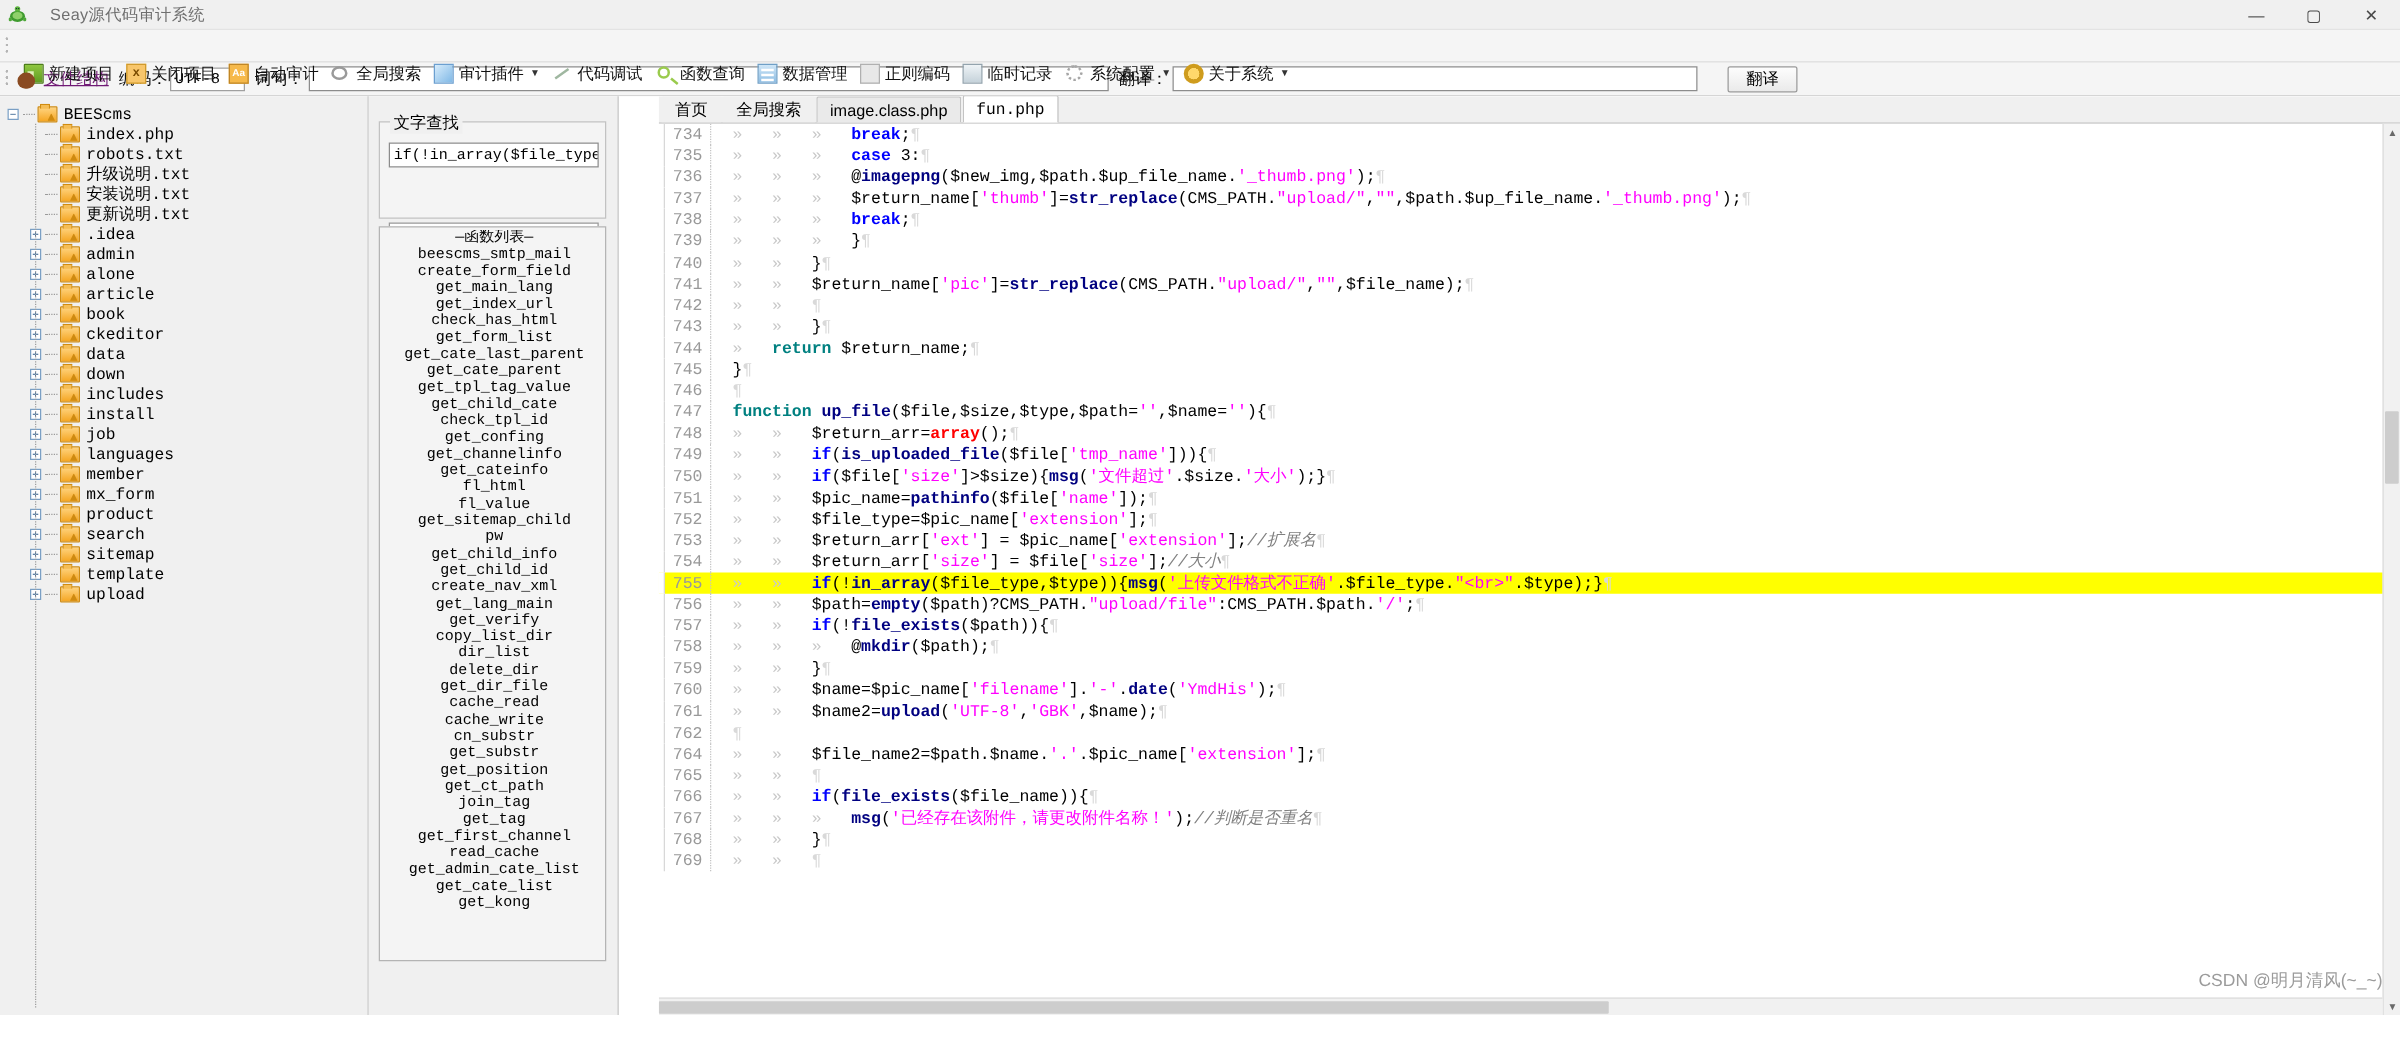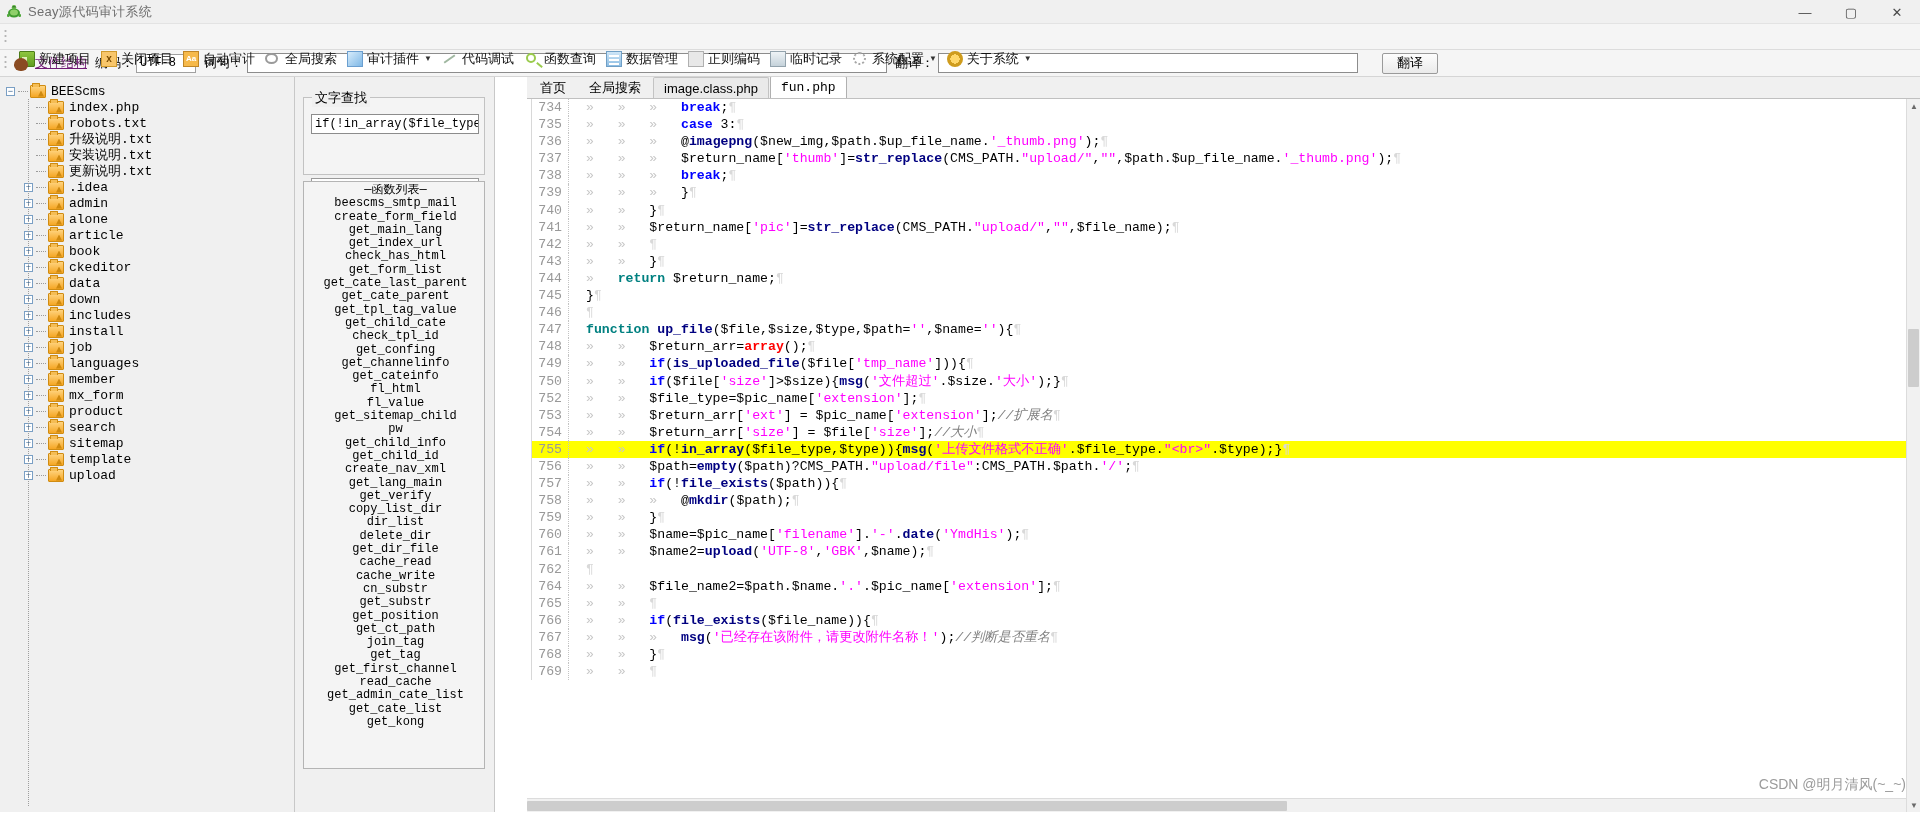--- a/index.html
+++ b/index.html
@@ -9,21 +9,21 @@
     background:#ffffff;
     font-family:"Liberation Sans", sans-serif;
     font-size:13px;
     color:#000;
     overflow:hidden;
     position:relative;
   }
   
   .titlebar {
     height:24px; background:#f0f0f0; border-bottom:1px solid #e3e3e3;
-    display:flex; align-items:center; position:relative;
+    display:flex; align-items:center; position:relative;gap:12px;
   }
   .titlebar .app-icon {
     width:16px; height:16px; margin-left:6px; margin-right:6px;
     position:relative; flex:none;
   }
   .titlebar .title-text {
     font-size:13px; color:#6f6f6f; letter-spacing:0.3px;
   }
   .win-btns { position:absolute; right:0; top:0; height:24px; display:flex; }
   .win-btn {
@@ -514,20 +514,21 @@
         <div class="code-row"><span class="gutter-left"></span><span class="lineno">741</span><span class="fold"></span><span class="code-text"><span class="tabmark">»&nbsp;&nbsp;&nbsp;</span><span class="tabmark">»&nbsp;&nbsp;&nbsp;</span>$return_name[<span class="str">'pic'</span>]=<span class="fn">str_replace</span>(CMS_PATH.<span class="str">"upload/"</span>,<span class="str">""</span>,$file_name);<span class="pilcrow">¶</span></span></div>
         <div class="code-row"><span class="gutter-left"></span><span class="lineno">742</span><span class="fold"></span><span class="code-text"><span class="tabmark">»&nbsp;&nbsp;&nbsp;</span><span class="tabmark">»&nbsp;&nbsp;&nbsp;</span><span class="pilcrow">¶</span></span></div>
         <div class="code-row"><span class="gutter-left"></span><span class="lineno">743</span><span class="fold"></span><span class="code-text"><span class="tabmark">»&nbsp;&nbsp;&nbsp;</span><span class="tabmark">»&nbsp;&nbsp;&nbsp;</span>}<span class="pilcrow">¶</span></span></div>
         <div class="code-row"><span class="gutter-left"></span><span class="lineno">744</span><span class="fold"></span><span class="code-text"><span class="tabmark">»&nbsp;&nbsp;&nbsp;</span><span class="kw2">return</span> $return_name;<span class="pilcrow">¶</span></span></div>
         <div class="code-row"><span class="gutter-left"></span><span class="lineno">745</span><span class="fold"></span><span class="code-text">}<span class="pilcrow">¶</span></span></div>
         <div class="code-row"><span class="gutter-left"></span><span class="lineno">746</span><span class="fold"></span><span class="code-text"><span class="pilcrow">¶</span></span></div>
         <div class="code-row"><span class="gutter-left"></span><span class="lineno">747</span><span class="fold"></span><span class="code-text"><span class="kw2">function</span> <span class="fn">up_file</span>($file,$size,$type,$path=<span class="str">''</span>,$name=<span class="str">''</span>){<span class="pilcrow">¶</span></span></div>
         <div class="code-row"><span class="gutter-left"></span><span class="lineno">748</span><span class="fold"></span><span class="code-text"><span class="tabmark">»&nbsp;&nbsp;&nbsp;</span><span class="tabmark">»&nbsp;&nbsp;&nbsp;</span>$return_arr=<span class="red">array</span>();<span class="pilcrow">¶</span></span></div>
         <div class="code-row"><span class="gutter-left"></span><span class="lineno">749</span><span class="fold"></span><span class="code-text"><span class="tabmark">»&nbsp;&nbsp;&nbsp;</span><span class="tabmark">»&nbsp;&nbsp;&nbsp;</span><span class="kw">if</span>(<span class="fn">is_uploaded_file</span>($file[<span class="str">'tmp_name'</span>])){<span class="pilcrow">¶</span></span></div>
         <div class="code-row"><span class="gutter-left"></span><span class="lineno">750</span><span class="fold"></span><span class="code-text"><span class="tabmark">»&nbsp;&nbsp;&nbsp;</span><span class="tabmark">»&nbsp;&nbsp;&nbsp;</span><span class="kw">if</span>($file[<span class="str">'size'</span>]&gt;$size){<span class="fn">msg</span>(<span class="str">'文件超过'</span>.$size.<span class="str">'大小'</span>);}<span class="pilcrow">¶</span></span></div>
+        <div class="code-row"><span class="gutter-left"></span><span class="lineno">751</span><span class="fold"></span><span class="code-text"><span class="tabmark">»&nbsp;&nbsp;&nbsp;</span><span class="tabmark">»&nbsp;&nbsp;&nbsp;</span>$pic_name=<span class="fn">pathinfo</span>($file[<span class="str">'name'</span>]);<span class="pilcrow">¶</span></span></div>
         <div class="code-row"><span class="gutter-left"></span><span class="lineno">752</span><span class="fold"></span><span class="code-text"><span class="tabmark">»&nbsp;&nbsp;&nbsp;</span><span class="tabmark">»&nbsp;&nbsp;&nbsp;</span>$file_type=$pic_name[<span class="str">'extension'</span>];<span class="pilcrow">¶</span></span></div>
         <div class="code-row"><span class="gutter-left"></span><span class="lineno">753</span><span class="fold"></span><span class="code-text"><span class="tabmark">»&nbsp;&nbsp;&nbsp;</span><span class="tabmark">»&nbsp;&nbsp;&nbsp;</span>$return_arr[<span class="str">'ext'</span>] = $pic_name[<span class="str">'extension'</span>];<span class="cmt">//扩展名</span><span class="pilcrow">¶</span></span></div>
         <div class="code-row"><span class="gutter-left"></span><span class="lineno">754</span><span class="fold"></span><span class="code-text"><span class="tabmark">»&nbsp;&nbsp;&nbsp;</span><span class="tabmark">»&nbsp;&nbsp;&nbsp;</span>$return_arr[<span class="str">'size'</span>] = $file[<span class="str">'size'</span>];<span class="cmt">//大小</span><span class="pilcrow">¶</span></span></div>
         <div class="code-row hl"><span class="gutter-left"></span><span class="lineno">755</span><span class="fold"></span><span class="code-text"><span class="tabmark">»&nbsp;&nbsp;&nbsp;</span><span class="tabmark">»&nbsp;&nbsp;&nbsp;</span><span class="kw">if</span>(!<span class="fn">in_array</span>($file_type,$type)){<span class="fn">msg</span>(<span class="str">'上传文件格式不正确'</span>.$file_type.<span class="str">"&lt;br&gt;"</span>.$type);}<span class="pilcrow">¶</span></span></div>
         <div class="code-row"><span class="gutter-left"></span><span class="lineno">756</span><span class="fold"></span><span class="code-text"><span class="tabmark">»&nbsp;&nbsp;&nbsp;</span><span class="tabmark">»&nbsp;&nbsp;&nbsp;</span>$path=<span class="fn">empty</span>($path)?CMS_PATH.<span class="str">"upload/file"</span>:CMS_PATH.$path.<span class="str">'/'</span>;<span class="pilcrow">¶</span></span></div>
         <div class="code-row"><span class="gutter-left"></span><span class="lineno">757</span><span class="fold"></span><span class="code-text"><span class="tabmark">»&nbsp;&nbsp;&nbsp;</span><span class="tabmark">»&nbsp;&nbsp;&nbsp;</span><span class="kw">if</span>(!<span class="fn">file_exists</span>($path)){<span class="pilcrow">¶</span></span></div>
         <div class="code-row"><span class="gutter-left"></span><span class="lineno">758</span><span class="fold"></span><span class="code-text"><span class="tabmark">»&nbsp;&nbsp;&nbsp;</span><span class="tabmark">»&nbsp;&nbsp;&nbsp;</span><span class="tabmark">»&nbsp;&nbsp;&nbsp;</span>@<span class="fn">mkdir</span>($path);<span class="pilcrow">¶</span></span></div>
         <div class="code-row"><span class="gutter-left"></span><span class="lineno">759</span><span class="fold"></span><span class="code-text"><span class="tabmark">»&nbsp;&nbsp;&nbsp;</span><span class="tabmark">»&nbsp;&nbsp;&nbsp;</span>}<span class="pilcrow">¶</span></span></div>
         <div class="code-row"><span class="gutter-left"></span><span class="lineno">760</span><span class="fold"></span><span class="code-text"><span class="tabmark">»&nbsp;&nbsp;&nbsp;</span><span class="tabmark">»&nbsp;&nbsp;&nbsp;</span>$name=$pic_name[<span class="str">'filename'</span>].<span class="str">'-'</span>.<span class="fn">date</span>(<span class="str">'YmdHis'</span>);<span class="pilcrow">¶</span></span></div>
         <div class="code-row"><span class="gutter-left"></span><span class="lineno">761</span><span class="fold"></span><span class="code-text"><span class="tabmark">»&nbsp;&nbsp;&nbsp;</span><span class="tabmark">»&nbsp;&nbsp;&nbsp;</span>$name2=<span class="fn">upload</span>(<span class="str">'UTF-8'</span>,<span class="str">'GBK'</span>,$name);<span class="pilcrow">¶</span></span></div>

